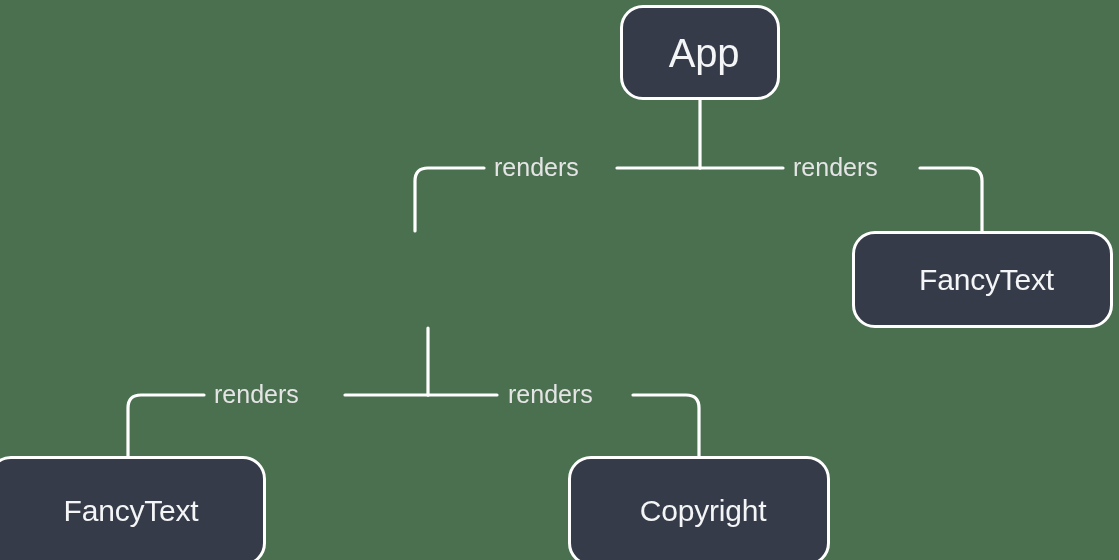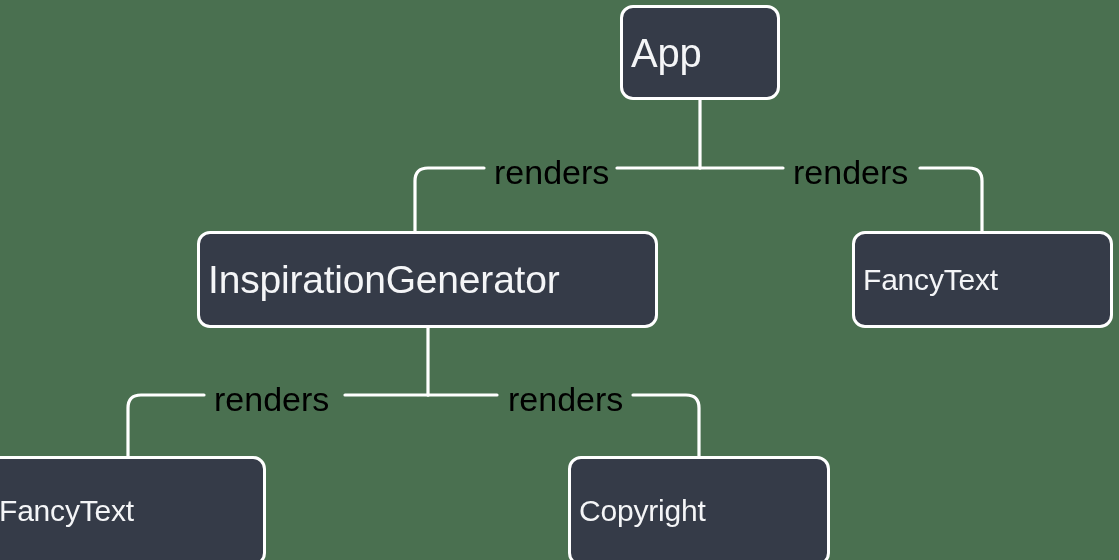--- a/index.html
+++ b/index.html
@@ -26,24 +26,24 @@
     top: 0;
     width: 1119px;
     height: 560px;
     pointer-events: none;
   }
   .node {
     position: absolute;
     box-sizing: border-box;
     background: #353b48;
     border: 3px solid #ffffff;
-    border-radius: 13px;
+    border-radius: 23px;
     display: flex;
     align-items: center;
-    justify-content: flex-start;
+    justify-content: center;
     z-index: 3;
     padding-left: 8px;
   }
   .node-label {
     color: #f4f5f7;
     font-family: "Liberation Sans", sans-serif;
     font-weight: 400;
     font-size: 30px;
     line-height: 1;
     letter-spacing: -0.2px;
@@ -54,24 +54,24 @@
   #node-inspiration{ left: 197px; top: 231px; width: 461px; height: 97px; }
   #node-fancytext-right { left: 852px; top: 231px; width: 261px; height: 97px; }
   #node-fancytext-bottom{ left: -12px; top: 456px; width: 278px; height: 110px; }
   #node-copyright  { left: 568px; top: 456px; width: 262px; height: 110px; }
 
   #node-app .node-label { font-size: 40px; }
   #node-inspiration .node-label { font-size: 39px; }
 
   .edge-label {
     position: absolute;
-    color: #000000;
+    color: #e5e5e5;
     font-family: "Liberation Sans", sans-serif;
     font-weight: 400;
-    font-size: 34px;
+    font-size: 25px;
     line-height: 1;
     white-space: nowrap;
     z-index: 4;
   }
   #edge-label-app-inspiration  { left: 494px; top: 155px; }
   #edge-label-app-fancytext    { left: 793px; top: 155px; }
   #edge-label-ig-fancytext     { left: 214px; top: 382px; }
   #edge-label-ig-copyright     { left: 508px; top: 382px; }
 </style>
 </head>
@@ -105,23 +105,20 @@
   <div class="edge-label" id="edge-label-app-fancytext">renders</div>
 
   <div class="edge-label" id="edge-label-ig-fancytext">renders</div>
 
   <div class="edge-label" id="edge-label-ig-copyright">renders</div>
 
   <div class="node" id="node-app">
     <span class="node-label">App</span>
   </div>
 
-  <div class="node" id="node-inspiration">
-    <span class="node-label">InspirationGenerator</span>
-  </div>
 
   <div class="node" id="node-fancytext-right">
     <span class="node-label">FancyText</span>
   </div>
 
   <div class="node" id="node-fancytext-bottom">
     <span class="node-label">FancyText</span>
   </div>
 
   <div class="node" id="node-copyright">

